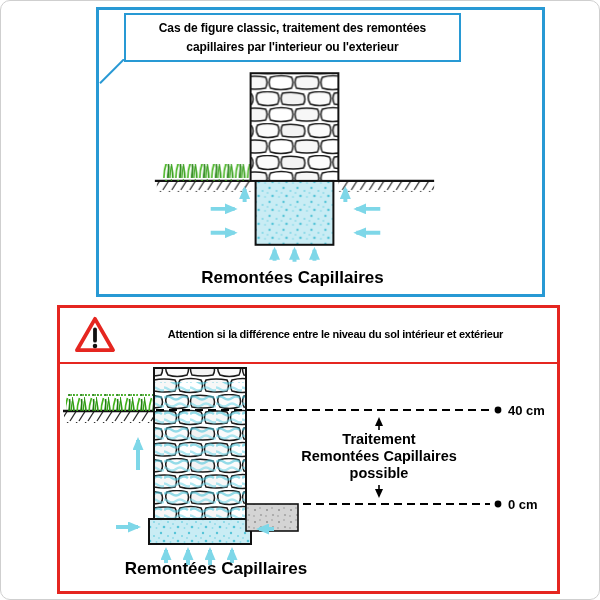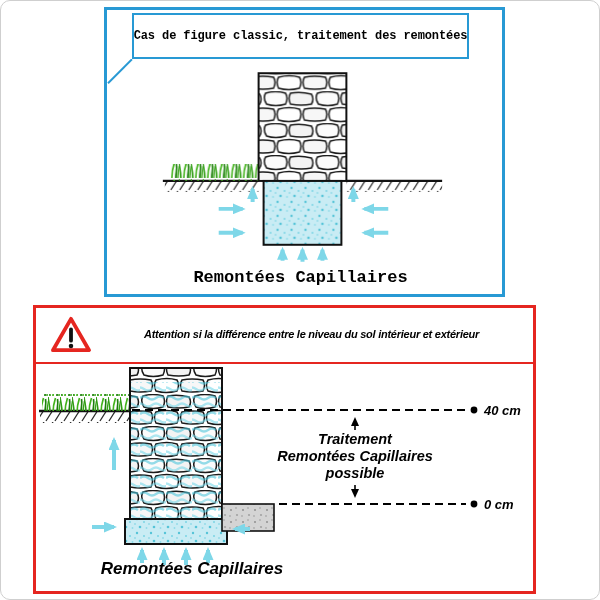--- a/index.html
+++ b/index.html
@@ -1,20 +1,20 @@
 <!DOCTYPE html>
 <html><head>
 <meta charset="utf-8">
 <style>
   * { margin:0; padding:0; box-sizing:border-box; }
   html,body { width:600px; height:600px; background:#ffffff; font-family:"Liberation Sans",sans-serif; }
   .page { position:relative; width:600px; height:600px; background:#fff; border:1px solid #cfcfcf; border-radius:10px; overflow:hidden; }
   .panel { position:absolute; background:#fff; }
-  .classic-panel { left:103px; top:6px; width:401px; height:290px; border:3px solid #2899d4;font-family:Liberation Mono, monospace; }
-  .warning-panel { left:32px; top:304px; width:503px; height:289px; border:3px solid #e52620;font-style:italic; }
+  .classic-panel { left:95px; top:6px; width:449px; height:290px; border:3px solid #2899d4; }
+  .warning-panel { left:56px; top:304px; width:503px; height:289px; border:3px solid #e52620; }
 
   .title-box {
     position:absolute; left:25px; top:3px; width:337px; min-height:46px;
     border:2px solid #2899d4; display:flex; flex-direction:column;
     align-items:center; justify-content:center; padding:4px 2px;
   }
   .title-box span { display:block; width:max-content; font-weight:700; font-size:12px; line-height:1.55; white-space:nowrap; letter-spacing:-0.1px; }
 
   .warning-header {
     position:absolute; left:0; top:0; width:100%; height:56px;
@@ -36,20 +36,21 @@
 </style>
 </head>
 <body>
 
 <div class="page">
 
   <section class="panel classic-panel">
 
     <div class="title-box">
       <span>Cas de figure classic, traitement des remontées</span>
+      <span>capillaires par l'interieur ou l'exterieur</span>
     </div>
 
     <svg class="diagram classic-diagram" viewBox="0 0 388 204">
       <defs>
         <pattern id="stonesA" width="52" height="32" patternUnits="userSpaceOnUse">
           <rect width="52" height="32" fill="#ffffff"></rect>
           <path d="M3,2 Q13,-1 23,2 Q26,7 23,13 Q13,16 4,13 Q0,7 3,2 Z" fill="#fbfbfb" stroke="#1a1a1a" stroke-width="1.5"></path>
           <path d="M28,2 Q38,0 49,3 Q52,8 49,13 Q39,15 28,13 Q25,7 28,2 Z" fill="#f3f3f3" stroke="#1a1a1a" stroke-width="1.5"></path>
           <path d="M-10,18 Q0,16 11,18 Q14,23 11,29 Q1,31 -10,29 Z" fill="#f7f7f7" stroke="#1a1a1a" stroke-width="1.5"></path>
           <path d="M16,18 Q27,15 37,18 Q40,23 37,29 Q26,32 16,29 Q13,23 16,18 Z" fill="#ffffff" stroke="#1a1a1a" stroke-width="1.5"></path>

